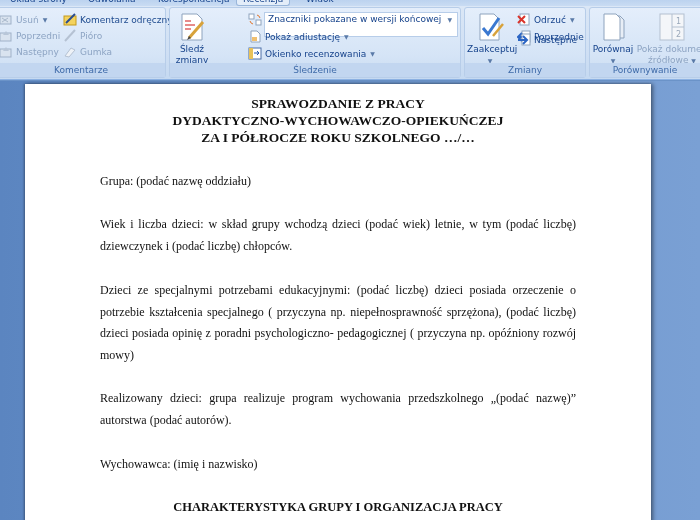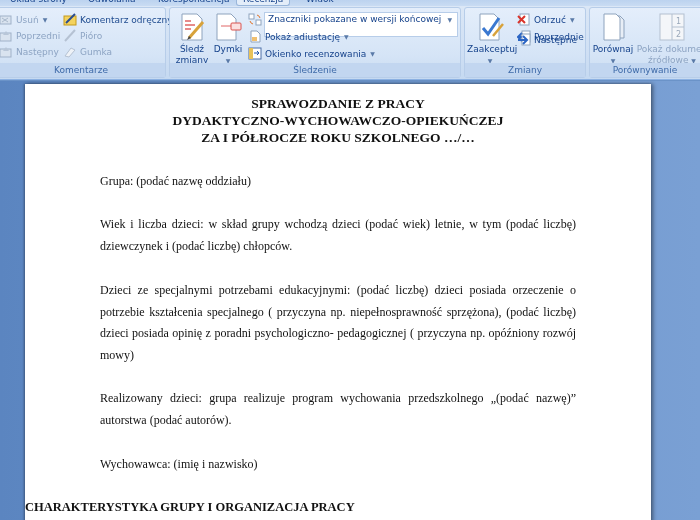--- a/index.html
+++ b/index.html
@@ -71,21 +71,21 @@
   .title {
     position: absolute; left: 0; width: 626px; text-align: center;
     font-weight: bold; font-size: 13.5px; line-height: 16px;
   }
   .para {
     position: absolute; left: 75px; width: 476px; font-size: 12px; line-height: 21.5px;
     text-align: justify;
   }
   .para b { font-weight: normal; }
   .section-title {
-    position: absolute; left: 0; width: 626px; 
+    position: absolute; left: 0; width: 626px; text-align: center;
     font-weight: bold; font-size: 12.5px;
   }
 </style>
 </head>
 <body>
 
 <div class="tabstrip">
   <div class="tab" style="left:4px;">Układ strony</div>
   <div class="tab" style="left:82px;">Odwołania</div>
   <div class="tab" style="left:152px;">Korespondencja</div>
@@ -159,31 +159,20 @@
         <svg width="30" height="30">
             <path d="M5 2 L20 2 L25 7 L25 28 L5 28 Z" fill="#fff" stroke="#8ea3bd"></path>
             <path d="M8 9 L14 9 M8 13 L18 13 M8 17 L14 17" stroke="#e06666" stroke-width="1.3"></path>
             <path d="M12 26 L26 10" stroke="#d8a23a" stroke-width="3"></path>
             <path d="M10 28 L12 24 L14 26 Z" fill="#444"></path>
           </svg>
       </div>
       <div>Śledź</div>
       <div><span>zmiany</span> <span class="caret">▼</span></div>
     </div>
-    <div class="big-btn" style="left:43px; top:4px; width:30px;">
-      <div class="big-ico">
-        <svg width="30" height="30">
-            <path d="M4 2 L18 2 L23 7 L23 28 L4 28 Z" fill="#fff" stroke="#8ea3bd"></path>
-            <path d="M8 14 L18 14" stroke="#e06666"></path>
-            <rect x="18" y="11" width="10" height="7" rx="1" fill="#fbe0e0" stroke="#d9534f"></rect>
-          </svg>
-      </div>
-      <div>Dymki</div>
-      <div><span class="caret">▼</span></div>
-    </div>
 
     <div class="small-btn" style="left:78px; top:4px;">
       <span class="ico">
         <svg width="14" height="13">
             <rect x="1" y="1" width="5" height="5" fill="#fff" stroke="#8ea3bd"></rect>
             <rect x="8" y="7" width="5" height="5" fill="#fff" stroke="#8ea3bd"></rect>
             <path d="M9 2 A4 4 0 0 1 12 5" stroke="#e0772f" fill="none"></path>
             <path d="M2 8 A4 4 0 0 0 5 11" stroke="#e0772f" fill="none"></path>
           </svg>
       </span>

